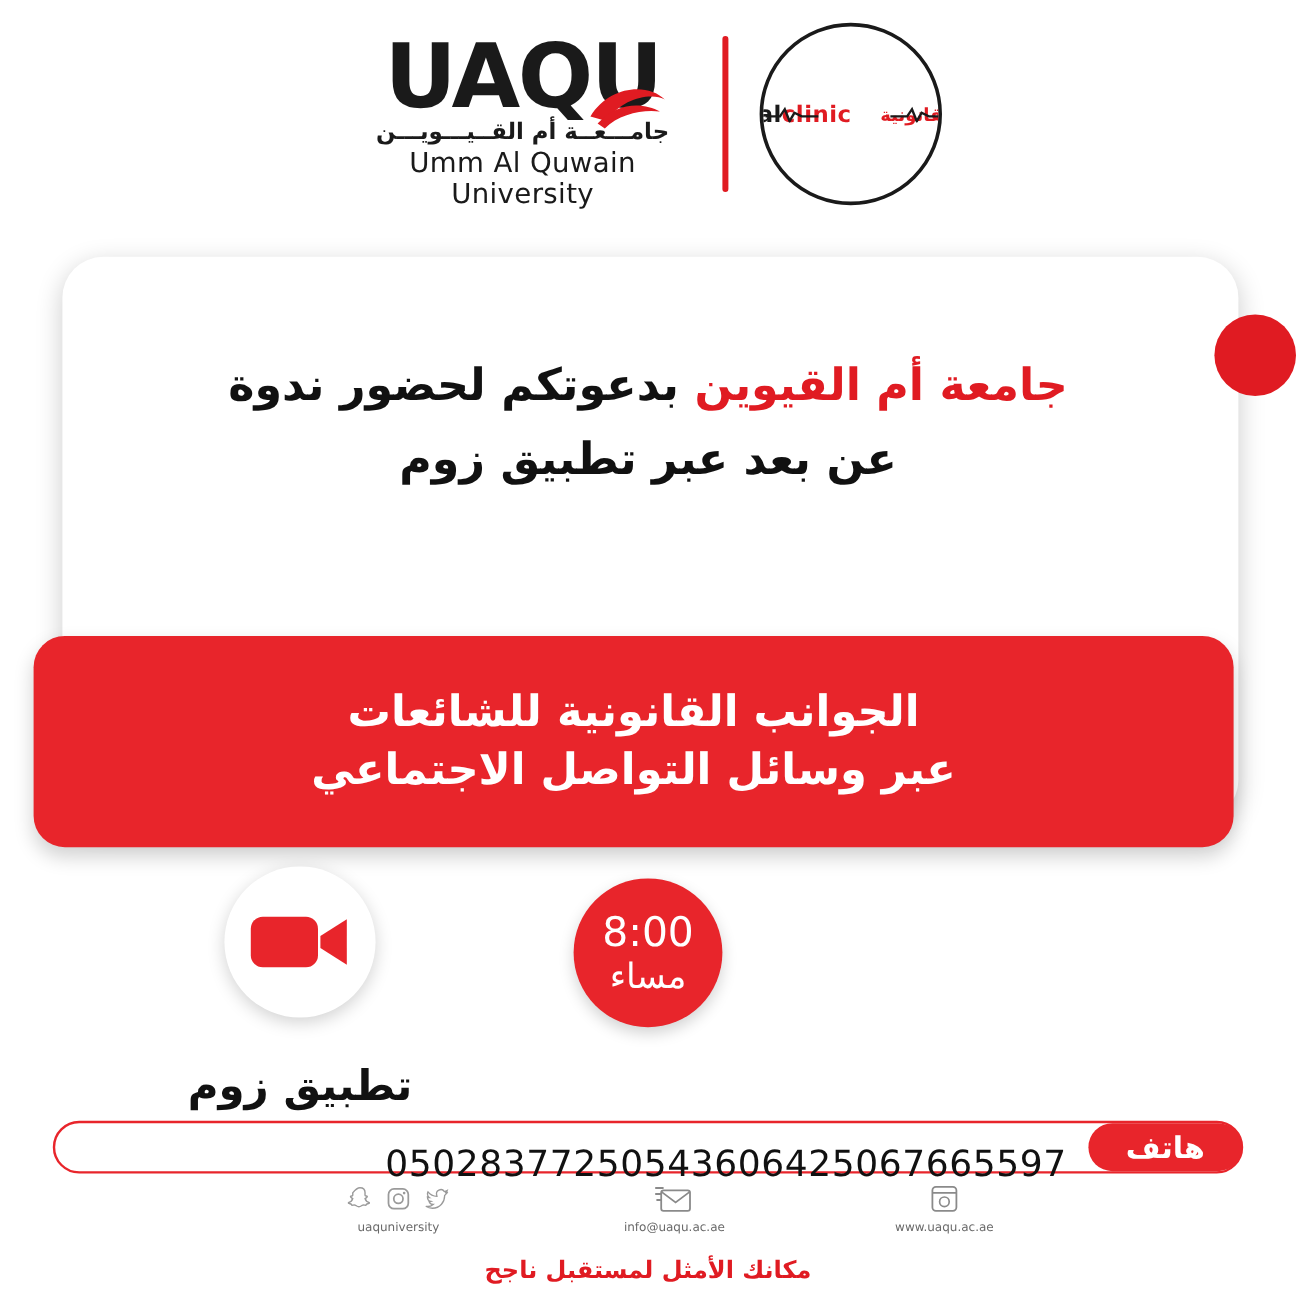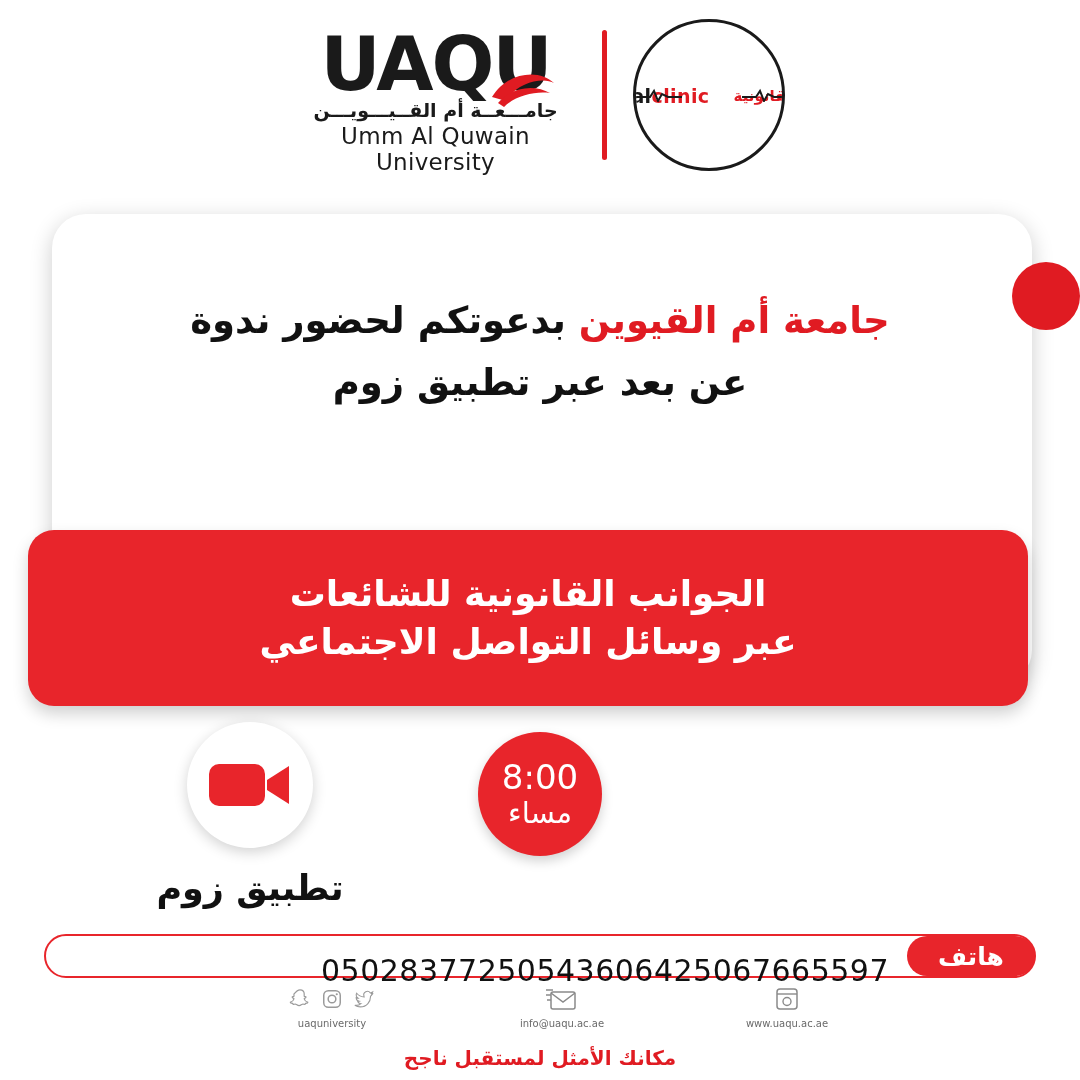--- a/index.html
+++ b/index.html
@@ -282,21 +282,21 @@
     background: #ffffff;
     box-shadow: 0 4px 14px rgba(0,0,0,0.18);
     display: flex;
     align-items: center;
     justify-content: center;
   }
   .zoom-label {
     font-size: 35px;
     font-weight: bold;
     color: #111111;
-    margin-top: 20px;
+    margin-top: 38px;
   }
 
   
   .phone-bar {
     position: absolute;
     left: 44px;
     top: 934px;
     width: 992px;
     height: 44px;
     border: 2px solid #e8252b;

